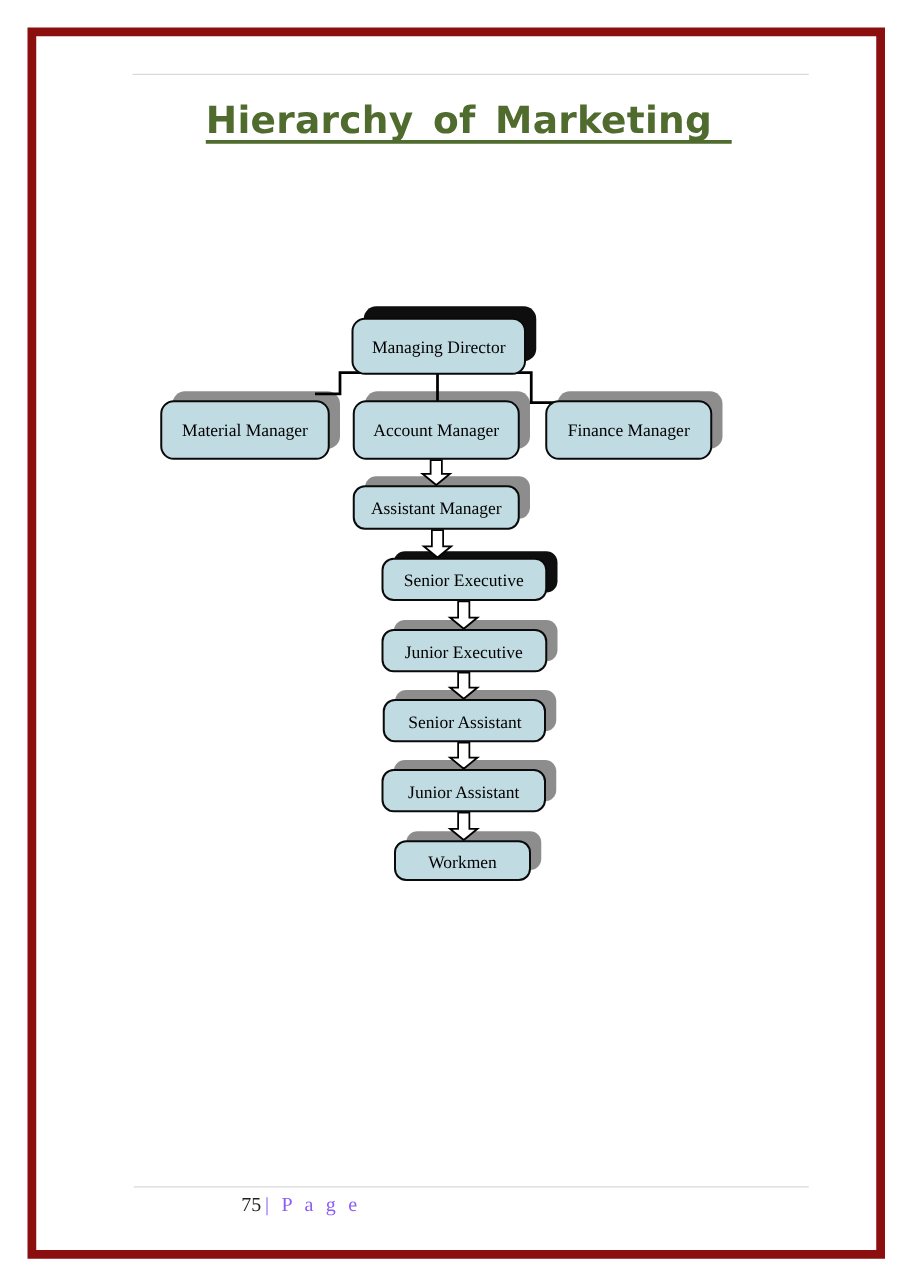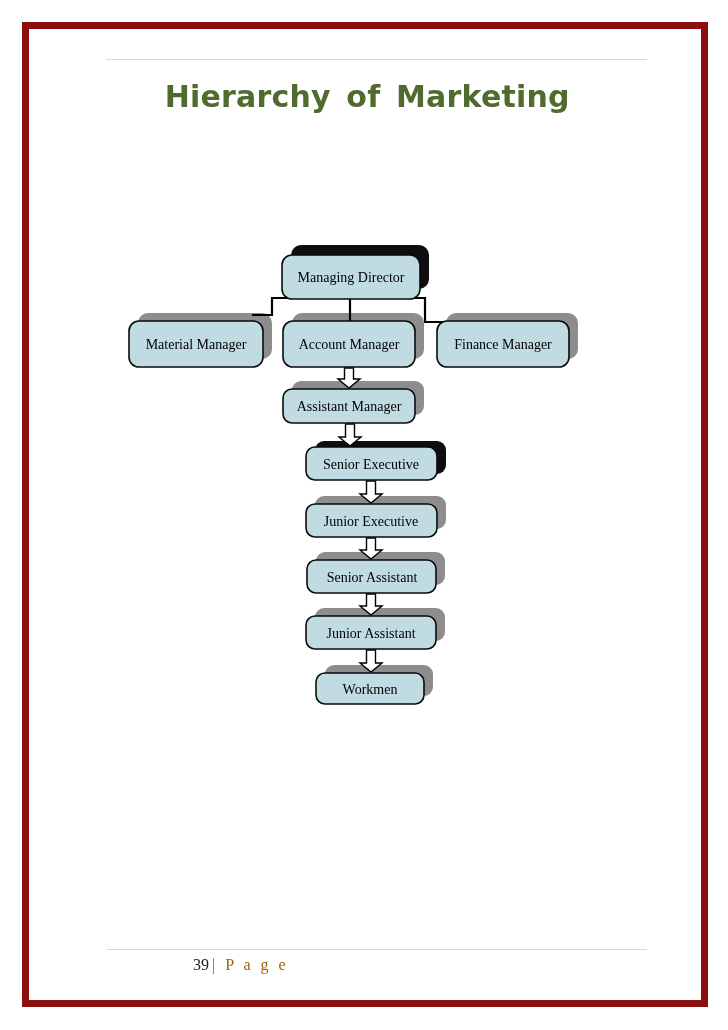--- a/index.html
+++ b/index.html
@@ -26,20 +26,21 @@
     font-family:"DejaVu Sans", sans-serif;
     font-weight:bold;
     font-size:30px;
     line-height:64px;
     color:#4f6b2e;
     word-spacing:5px;
     letter-spacing:0.2px;
   }
   .tline { display:block; }
   .u {
+    text-decoration:underline;
     text-decoration-thickness:2.5px;
     text-underline-offset:6px;
     white-space:pre-wrap;
   }
 
   .chart-svg { position:absolute; left:0; top:0; width:728px; height:1030px; }
 
   .sh-gray  { fill:#8d8d8d; }
   .sh-black { fill:#0e0e0e; }
   .node-box { fill:#c0dce2; stroke:#0a0a0a; stroke-width:1.6px; }
@@ -52,21 +53,21 @@
     text-anchor:middle;
   }
 
   .footer {
     position:absolute; left:193px; top:956px;
     font-family:"Liberation Serif", serif;
     font-size:16px;
     color:#1f1f1f;
   }
   .footer .marker {
-    color:#a16207;
+    color:#8b5cf6;
     letter-spacing:3px;
     margin-left:3px;
   }
 </style>
 </head>
 <body>
 
 <div>
 
   <div class="page-border"></div>
@@ -125,16 +126,16 @@
       <text class="node-label" x="371" y="469">Senior Executive</text>
       <text class="node-label" x="371" y="526">Junior Executive</text>
       <text class="node-label" x="372" y="582">Senior Assistant</text>
       <text class="node-label" x="371" y="638">Junior Assistant</text>
       <text class="node-label" x="370" y="694">Workmen</text>
     </g>
   </svg>
 
   <div class="rule footer-rule"></div>
   <div class="footer">
-    <span>39</span><span class="marker">| P a g e</span>
+    <span>75</span><span class="marker">| P a g e</span>
   </div>
 
 </div>
 
 </body></html>

